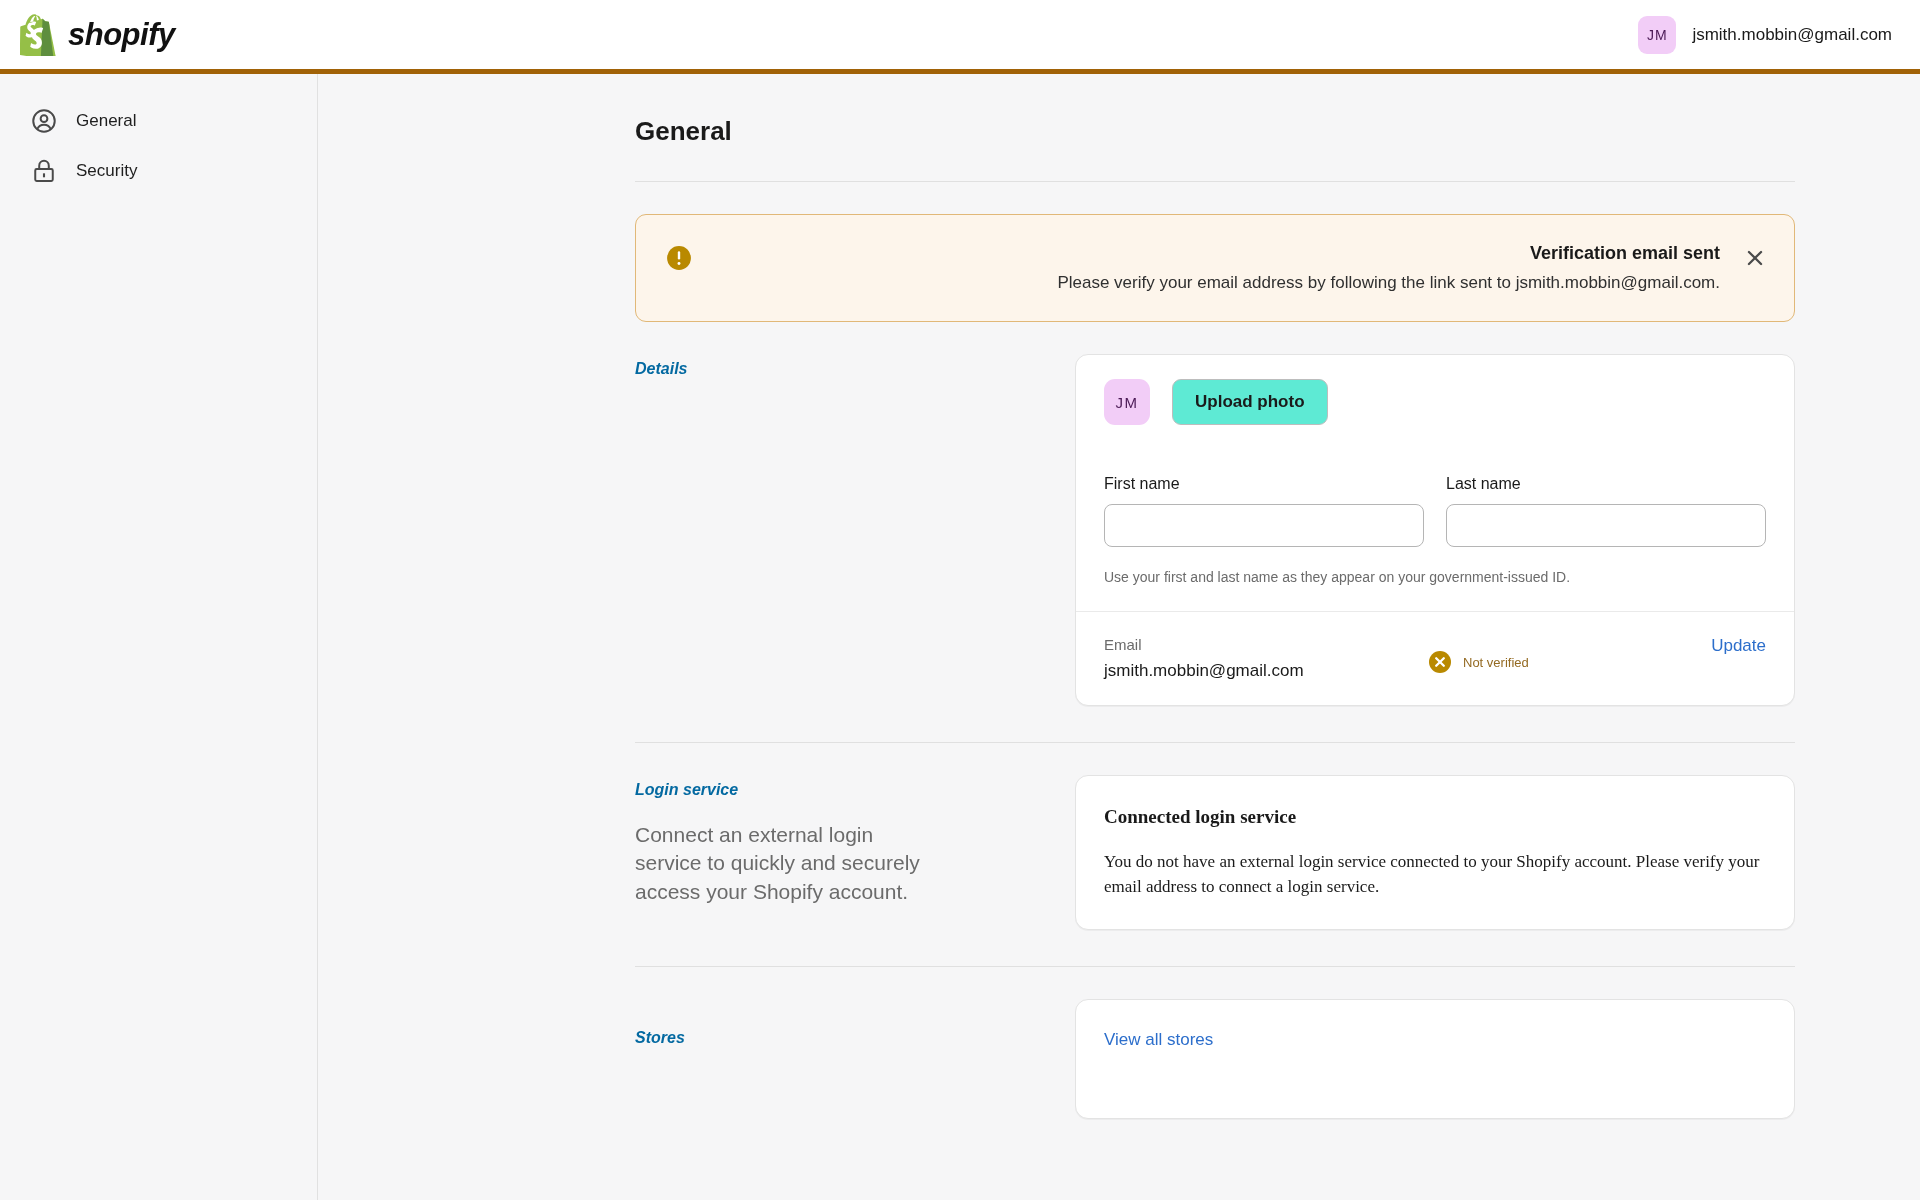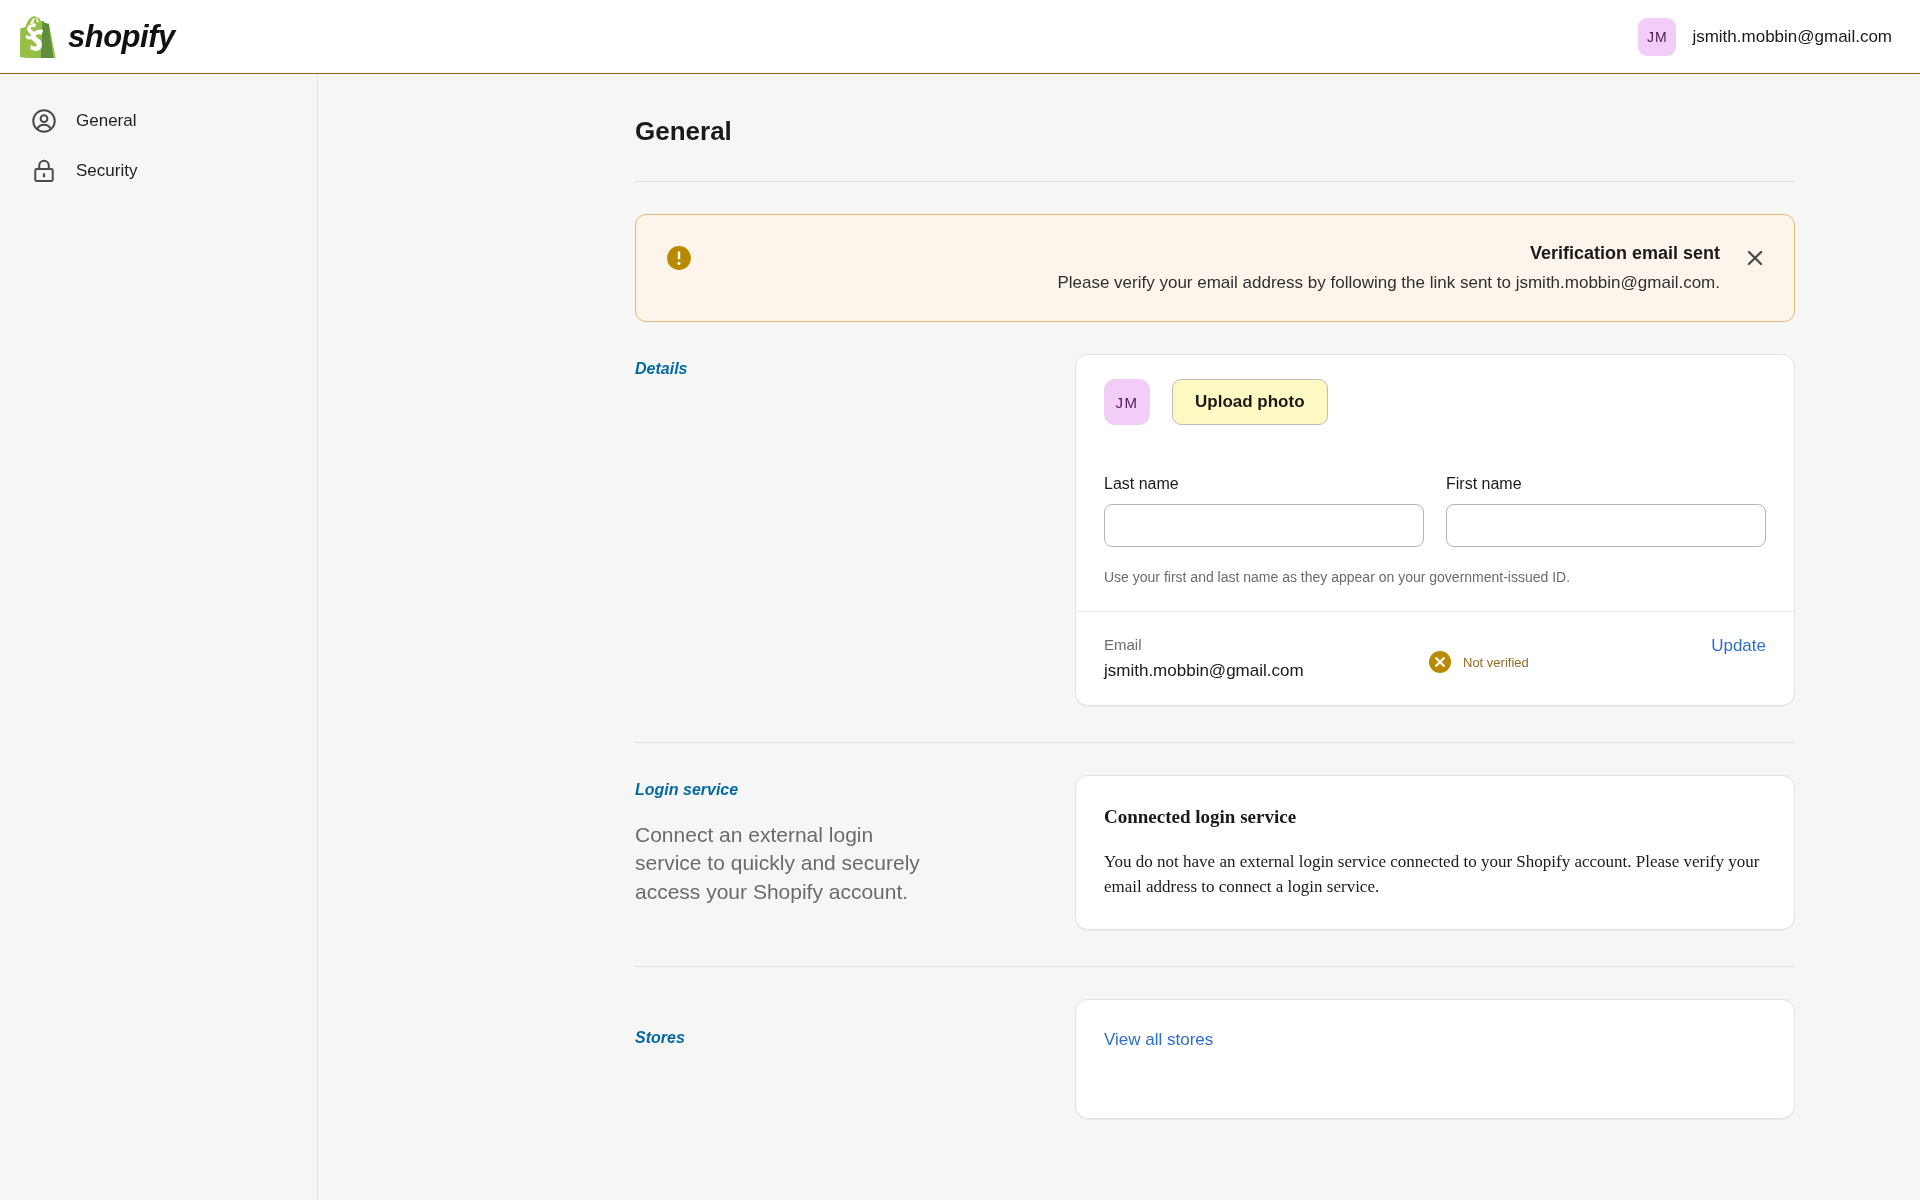--- a/index.html
+++ b/index.html
@@ -8,21 +8,21 @@
     font-family: "Liberation Sans", sans-serif;
     background: #f6f6f7;
     color: #1a1a1a;
     overflow: hidden;
   }
 
   
   .topbar {
     height: 74px;
     background: #ffffff;
-    border-bottom: 1px solid #a16207;
+    border-bottom: 5px solid #a16207;
     display: flex;
     align-items: center;
     justify-content: space-between;
     padding: 0 28px 0 20px;
   }
   .brand { display: flex; align-items: center; gap: 10px; }
   .brand-mark { width: 38px; height: 42px; display: block; }
   .brand-word {
     font-size: 31px;
     font-weight: bold;
@@ -128,21 +128,21 @@
   
   .photo-row { display: flex; align-items: center; gap: 22px; padding: 24px 28px; }
   .avatar-lg {
     width: 46px; height: 46px; border-radius: 11px;
     background: #f2cdf7; color: #4b1a55;
     display:flex; align-items:center; justify-content:center;
     font-size: 15px; letter-spacing: 1.5px;
   }
   .btn {
     border: 1px solid #bdbdbd;
-    background: #fef9c3;
+    background: #5eead4;
     border-radius: 9px;
     padding: 12px 22px;
     font-size: 17px;
     font-weight: bold;
     color: #1a1a1a;
     cursor: pointer;
     font-family: "Liberation Sans", sans-serif;
   }
 
   
@@ -255,25 +255,25 @@
           <div class="card">
 
             <div class="photo-row">
               <span class="avatar-lg">JM</span>
               <button class="btn">Upload photo</button>
             </div>
 
             <div class="card-row">
               <div class="names">
                 <div class="field">
-                  <label class="field-label">Last name</label>
+                  <label class="field-label">First name</label>
                   <input class="input" type="text" value="" placeholder="" style="">
                 </div>
                 <div class="field">
-                  <label class="field-label">First name</label>
+                  <label class="field-label">Last name</label>
                   <input class="input" type="text" value="" placeholder="" style="">
                 </div>
               </div>
               <div class="help">Use your first and last name as they appear on your government-issued ID.</div>
             </div>
 
             <div class="info-row card-row" style="padding:24px 28px;gap:28px;">
               <div class="info-main">
                 <div class="info-label">Email</div>
                 <div class="info-value">jsmith.mobbin@gmail.com</div>

